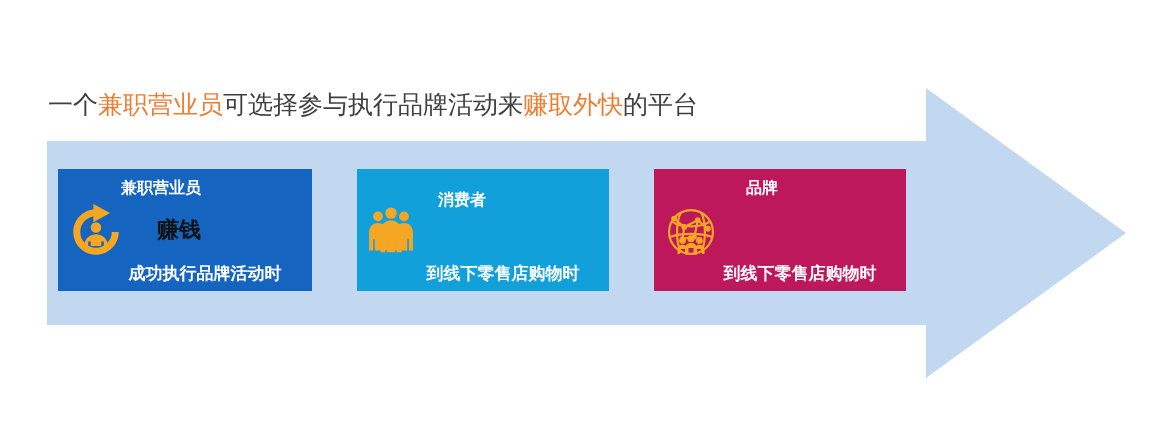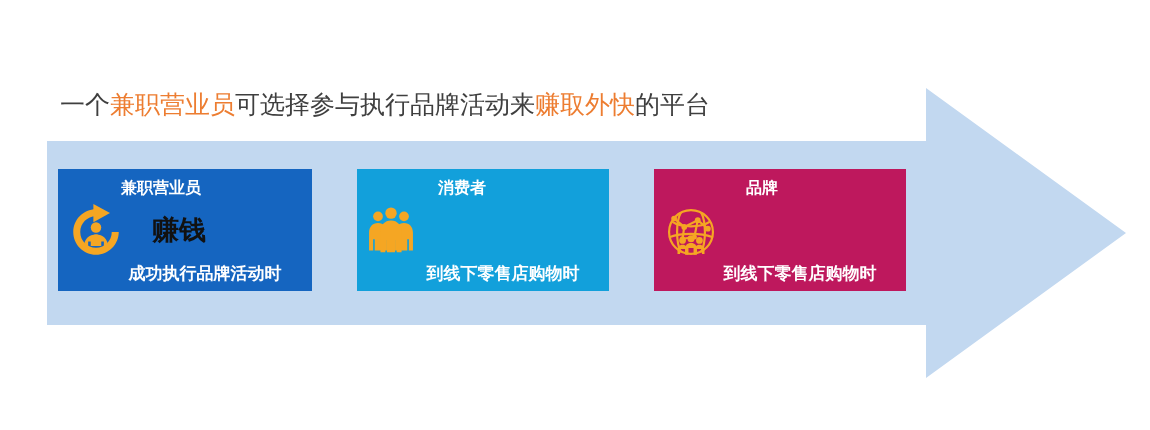--- a/index.html
+++ b/index.html
@@ -26,21 +26,20 @@
   
   #headline {
     position: absolute;
     left: 48px;
     top: 86px;
     font-size: 25px;
     line-height: 38px;
     color: #3f3f3f;
     white-space: nowrap;
     letter-spacing: 0px;
-    margin-left: 12px;
   }
   #headline .hl {
     color: #ED7D31;
   }
 
   
   #arrow-shape {
     position: absolute;
     left: 0;
     top: 0;
@@ -66,30 +65,30 @@
     left: 0;
     right: 0;
     text-align: center;
     font-size: 16px;
     line-height: 22px;
     color: #ffffff;
     font-family: "Liberation Serif", "DejaVu Serif", serif;
     font-weight: bold;
   }
   #card-0 .card-role { padding-right: 48px; }
-  #card-1 .card-role { padding-right: 42px; }
+  #card-1 .card-role { padding-right: 42px; margin-top: 12px; }
   #card-2 .card-role { padding-right: 36px; }
 
   .card-title {
     position: absolute;
     top: 44px;
     left: 0;
     right: 0;
     text-align: center;
-    font-size: 27px;
+    font-size: 22px;
     line-height: 34px;
     color: #111111;
     font-weight: bold;
     padding-right: 12px;
     box-sizing: border-box;
   }
 
   .card-note {
     position: absolute;
     bottom: 5px;

